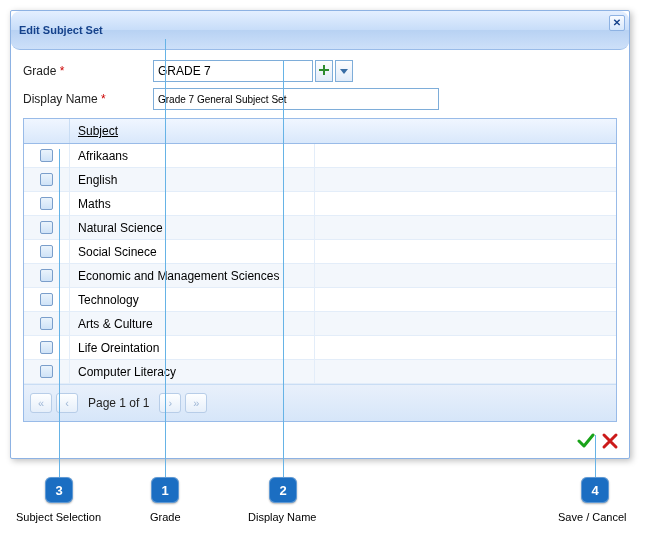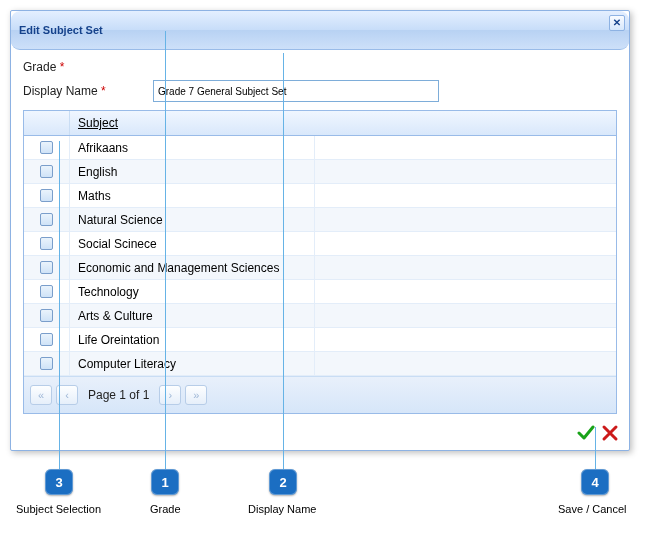--- a/index.html
+++ b/index.html
@@ -254,20 +254,34 @@
     </div>
   </div>
 
   <div class="body">
 
     <div class="form-row">
       <div class="form-label">
         <span>Grade</span>
         <span class="req"> *</span>
       </div>
+      <div class="combo">
+        <input class="combo-input" value="GRADE 7" style="">
+        <div class="combo-btn add">
+          <span>
+            <svg viewBox="0 0 10 10">
+                <rect x="4" y="0" width="2" height="10" fill="#2e8b2e"></rect>
+                <rect x="0" y="4" width="10" height="2" fill="#2e8b2e"></rect>
+              </svg>
+          </span>
+        </div>
+        <div class="combo-btn trigger">
+          <span></span>
+        </div>
+      </div>
     </div>
 
     <div class="form-row">
       <div class="form-label">
         <span>Display Name</span>
         <span class="req"> *</span>
       </div>
       <input class="text-input" value="Grade 7 General Subject Set" style="">
     </div>
 

